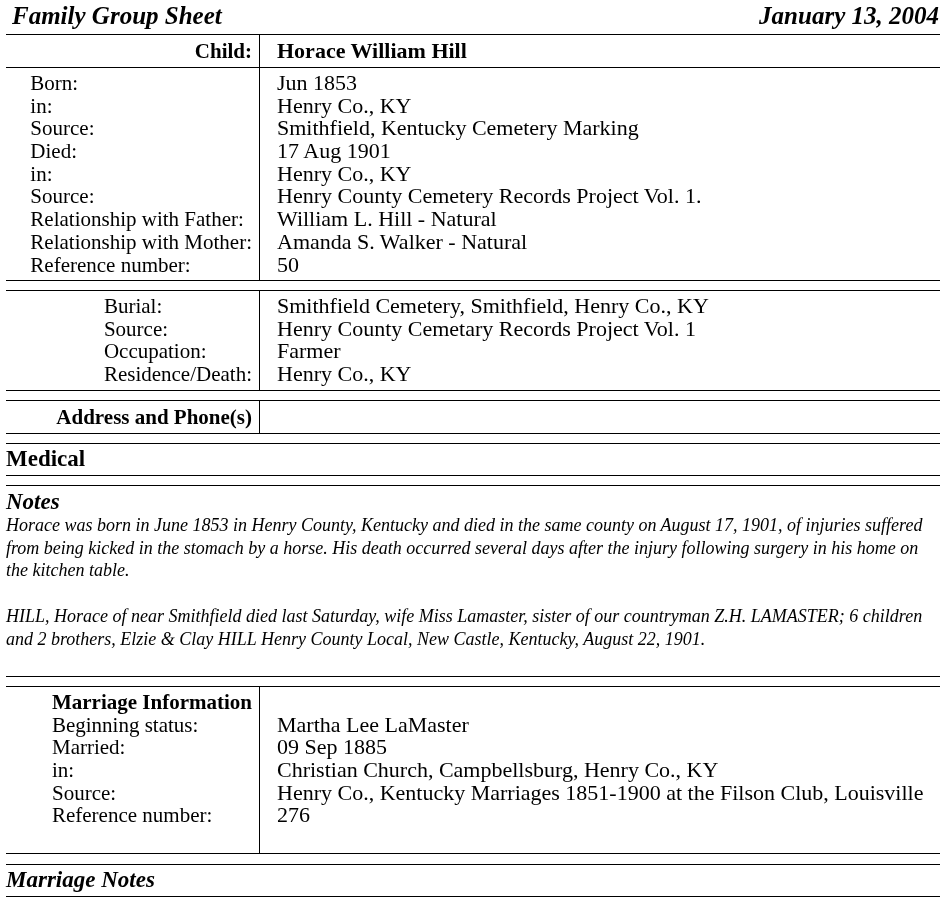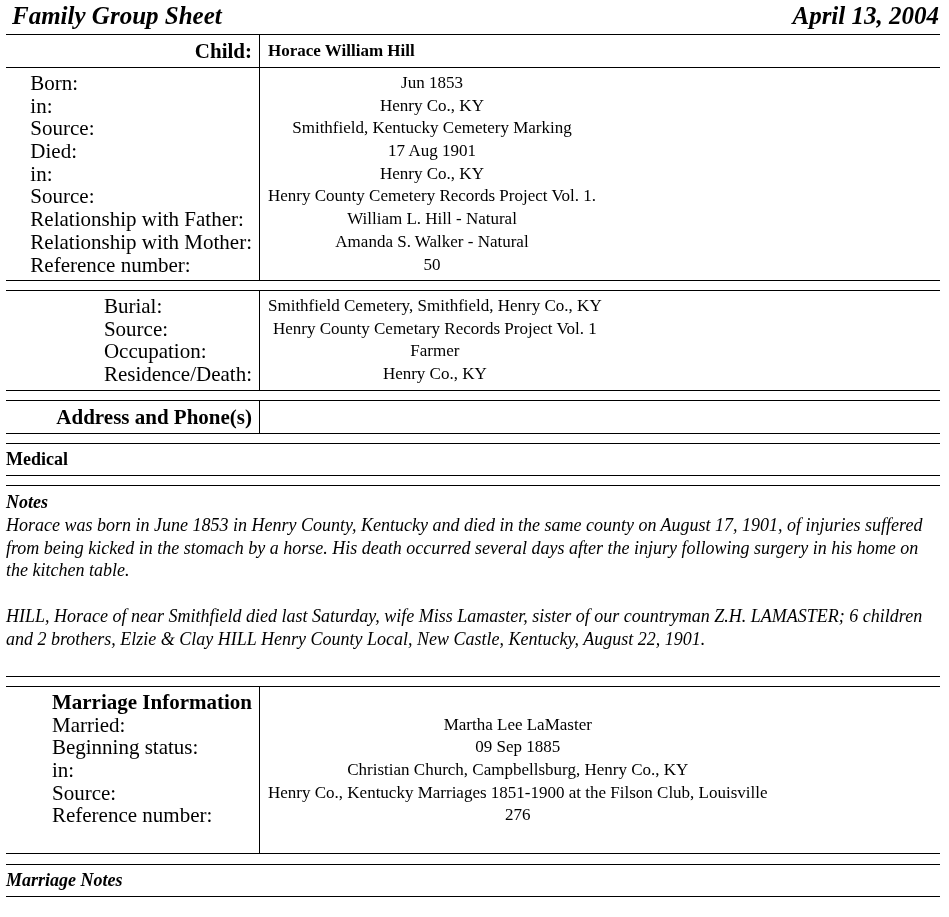--- a/index.html
+++ b/index.html
@@ -4,33 +4,33 @@
 <style>
   html, body { margin: 0; padding: 0; background: #ffffff; }
   body { width: 949px; height: 917px; position: relative; overflow: hidden;
          font-family: "Liberation Serif", "DejaVu Serif", serif; color: #000; }
   .abs { position: absolute; }
   .title { left: 12px; top: 0px; font-size: 25px; font-weight: bold; font-style: italic; line-height: 32px; }
   .date  { right: 10px; top: 0px; font-size: 25px; font-weight: bold; font-style: italic; line-height: 32px; }
   .hr { position: absolute; left: 6px; width: 934px; height: 0; border-top: 1px solid #000; }
   .vr { position: absolute; left: 259px; width: 0; border-left: 1px solid #000; }
   .label { position: absolute; right: 697px; text-align: left; font-size: 21px; line-height: 22.7px; white-space: nowrap; }
-  .value { position: absolute; left: 268px; font-size: 17px; line-height: 22.7px; white-space: nowrap; text-align: center; }
+  .value { position: absolute; left: 277px; font-size: 22px; line-height: 22.7px; white-space: nowrap; }
   .bold { font-weight: bold; }
   .row { display: block; height: 22.7px; }
-  .sec-title { position: absolute; left: 6px; font-size: 18px; font-weight: bold; line-height: 22px; text-align: center; }
+  .sec-title { position: absolute; left: 6px; font-size: 23px; font-weight: bold; line-height: 22px; text-align: center; }
   .notes-body { position: absolute; left: 6px; width: 934px; font-size: 18px; font-style: italic; line-height: 22.7px; }
   .notes-body p { margin: 0; font-style: italic; }
   .notes-body p + p { margin-top: 22.7px; }
 </style>
 </head>
 <body>
 
 <div class="abs title">Family Group Sheet</div>
-<div class="abs date">April 13, 2004</div>
+<div class="abs date">January 13, 2004</div>
 
 <div class="hr" style="top:34px"></div>
 <div class="vr" style="top:35px;height:32px"></div>
 <div class="label bold" style="top:40px">Child:</div>
 <div class="value bold" style="top:40px">Horace William Hill</div>
 <div class="hr" style="top:67px"></div>
 
 <div class="vr" style="top:68px;height:212px"></div>
 <div class="label" style="top:72px">
   <span class="row">Born:</span>
@@ -87,22 +87,22 @@
 <div class="notes-body" style="top:514px">
   <p>Horace was born in June 1853 in Henry County, Kentucky and died in the same county on August 17, 1901, of injuries suffered from being kicked in the stomach by a horse.  His death occurred several days after the injury following surgery in his home on the kitchen table.</p>
   <p>HILL, Horace of near Smithfield died last Saturday, wife Miss Lamaster, sister of our countryman Z.H. LAMASTER; 6 children and 2 brothers, Elzie &amp; Clay HILL Henry County Local, New Castle, Kentucky, August 22, 1901.</p>
 </div>
 <div class="hr" style="top:676px"></div>
 <div class="hr" style="top:686px"></div>
 
 <div class="vr" style="top:687px;height:166px"></div>
 <div class="label" style="top:691px">
   <span class="row bold">Marriage Information</span>
+  <span class="row">Beginning status:</span>
   <span class="row">Married:</span>
-  <span class="row">Beginning status:</span>
   <span class="row">in:</span>
   <span class="row">Source:</span>
   <span class="row">Reference number:</span>
 </div>
 <div class="value" style="top:713.7px">
   <span class="row">Martha Lee LaMaster</span>
   <span class="row">09 Sep 1885</span>
   <span class="row">Christian Church, Campbellsburg, Henry Co., KY</span>
   <span class="row">Henry Co., Kentucky Marriages 1851-1900 at the Filson Club, Louisville</span>
   <span class="row">276</span>

